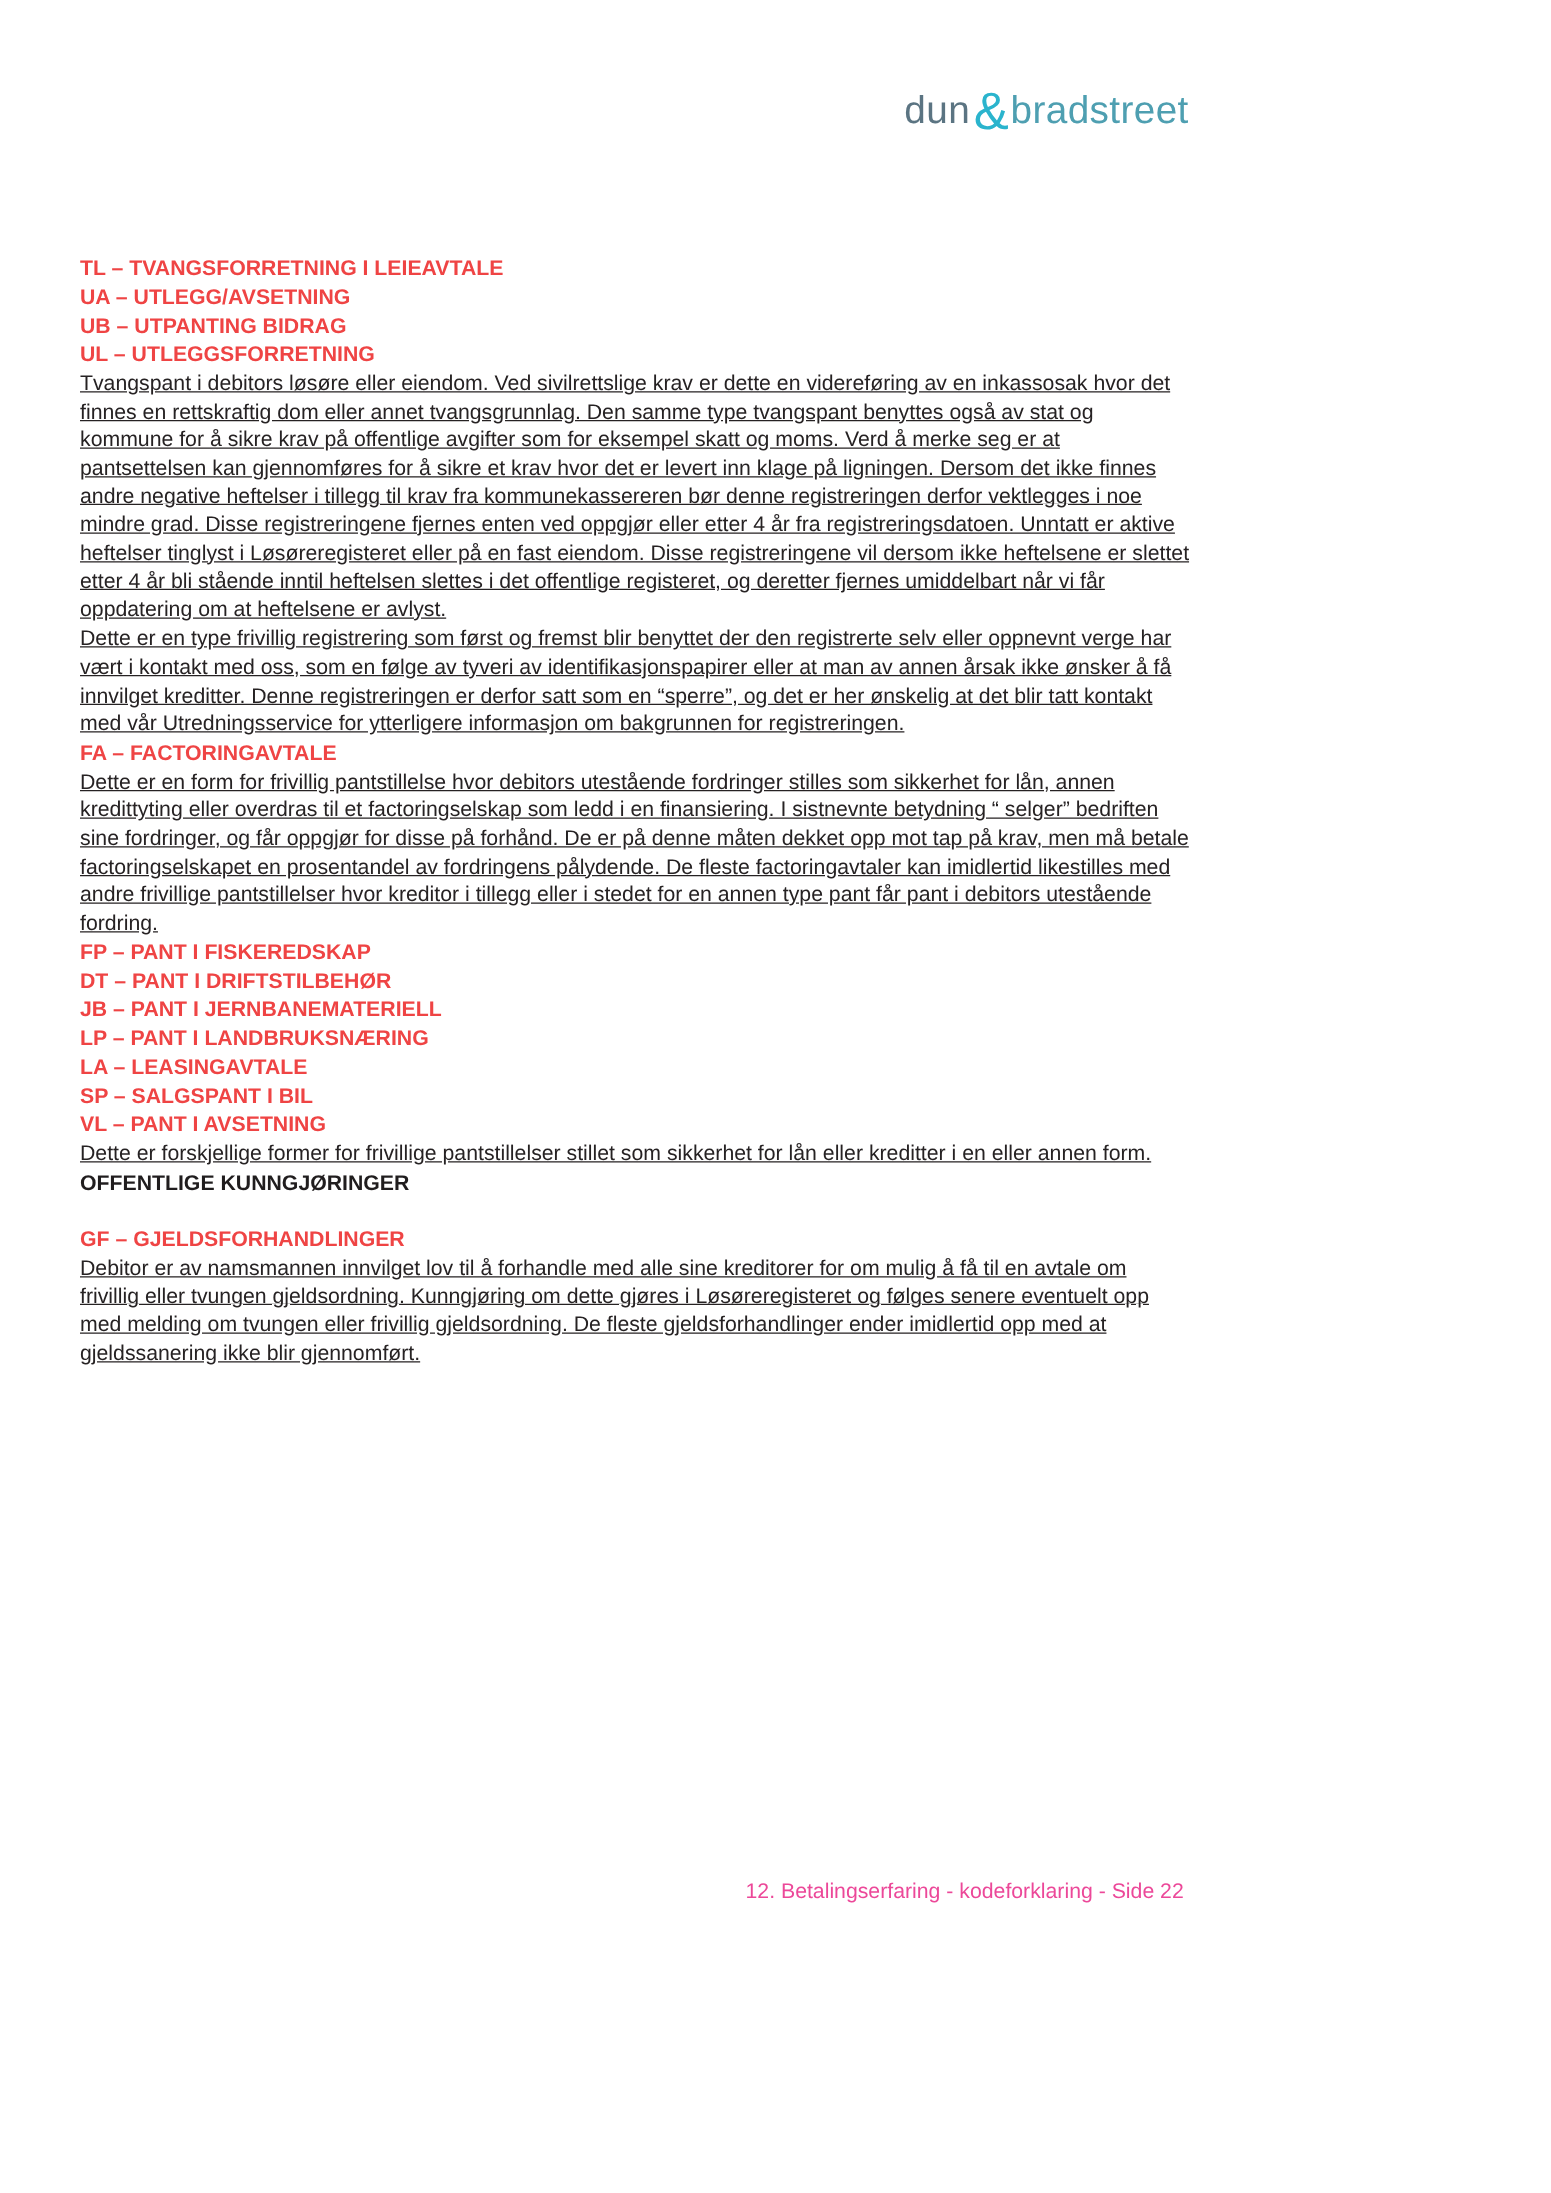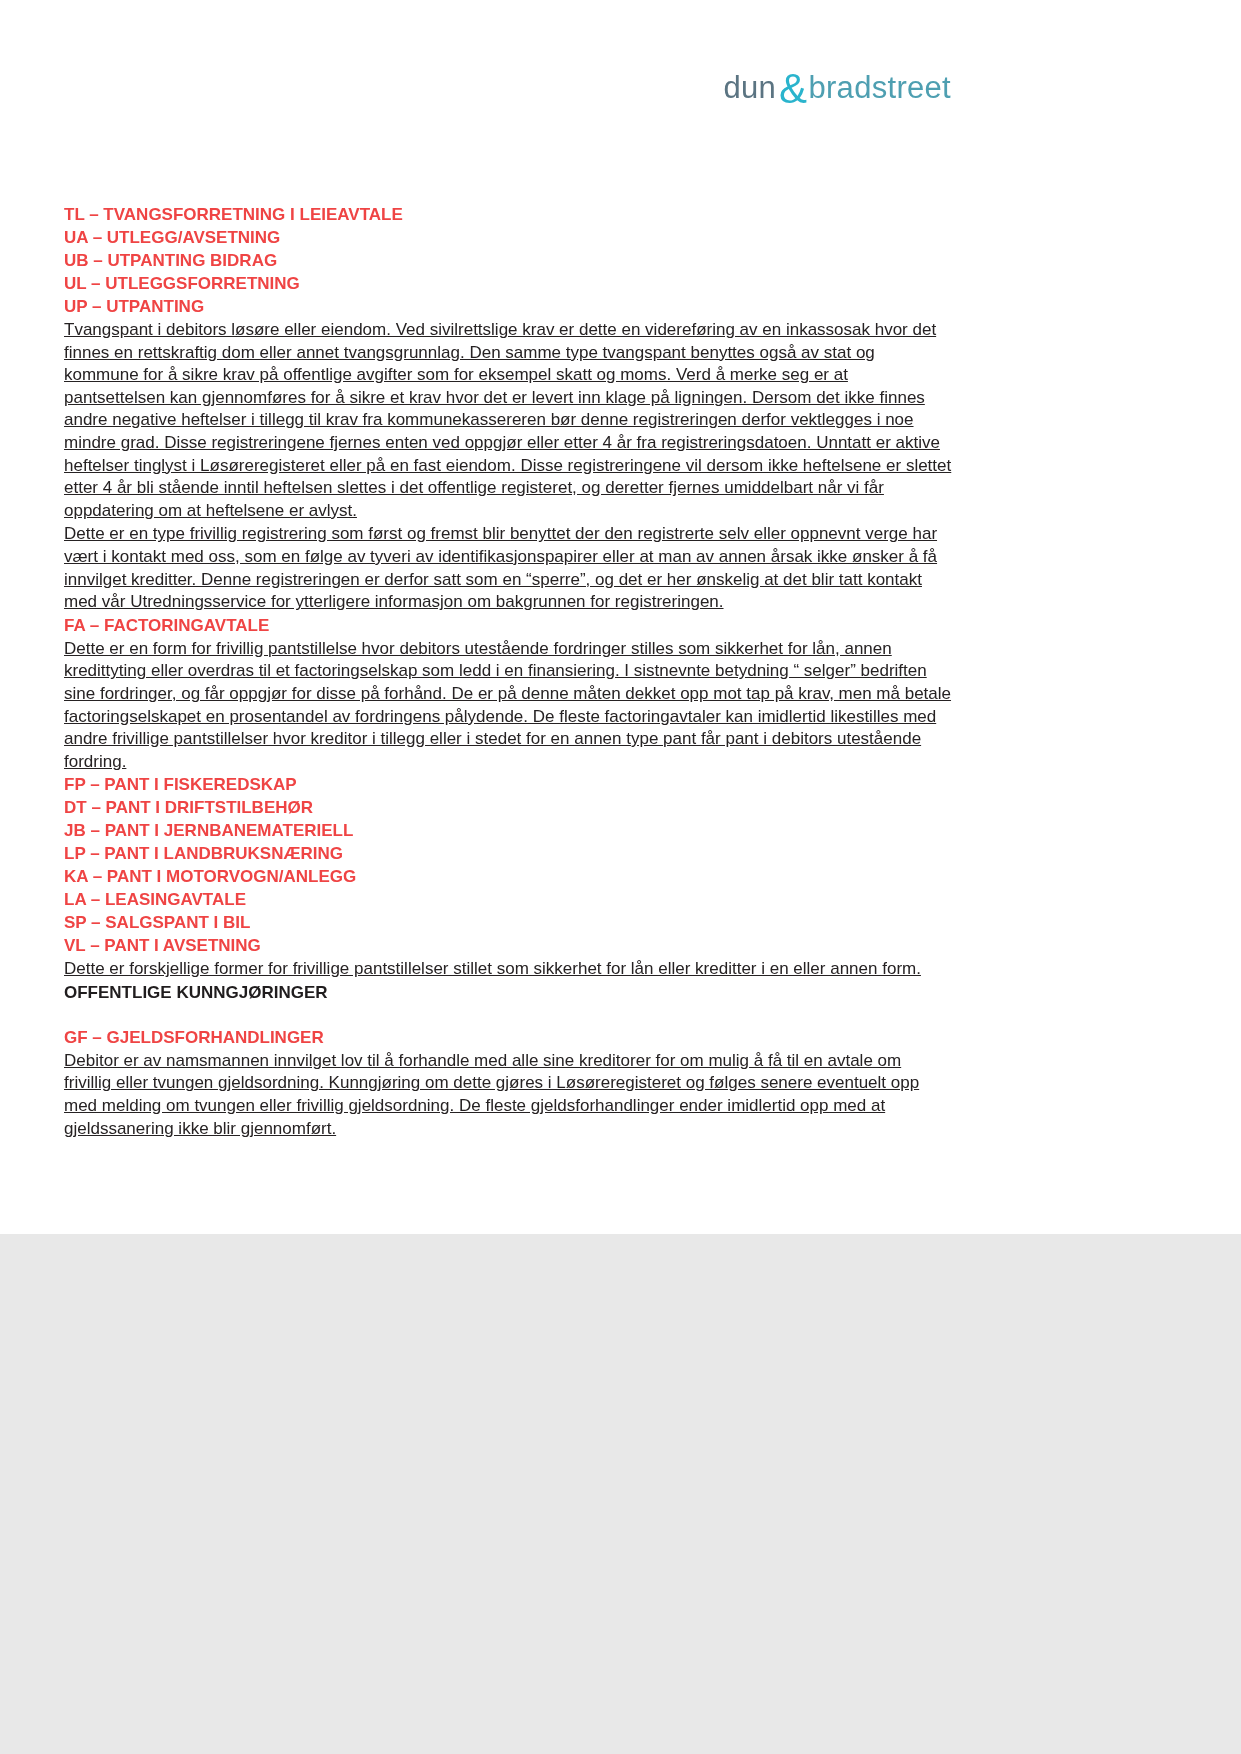--- a/index.html
+++ b/index.html
@@ -1,19 +1,19 @@
 <!DOCTYPE html>
 <html><head>
 <meta charset="utf-8">
 <style>
   html, body { margin: 0; padding: 0; background: #e8e8e8; }
   .page {
     position: relative;
     width: 1241px;
-    height: 1234px;
+    height: 1754px;
     margin: 0 auto;
     background: #ffffff;
     font-family: "Liberation Sans", sans-serif;
     color: #262223;
     overflow: hidden;
   }
 
   
   .logo {
     position: absolute;
@@ -86,36 +86,34 @@
     <span class="logo-dun">dun</span><span class="logo-amp">&amp;</span><span class="logo-bradstreet">bradstreet</span>
   </header>
 
   <main class="content">
 
     <div>
       <h3 class="code-heading">TL – TVANGSFORRETNING I LEIEAVTALE</h3>
       <h3 class="code-heading">UA – UTLEGG/AVSETNING</h3>
       <h3 class="code-heading">UB – UTPANTING BIDRAG</h3>
       <h3 class="code-heading">UL – UTLEGGSFORRETNING</h3>
-      <h3 class="code-heading">UP – UTPANTING</h3>
     </div>
     <p class="body sp-after-body1">Tvangspant i debitors løsøre eller eiendom. Ved sivilrettslige krav er dette en videreføring av en inkassosak hvor det finnes en rettskraftig dom eller annet tvangsgrunnlag. Den samme type tvangspant benyttes også av stat og kommune for å sikre krav på offentlige avgifter som for eksempel skatt og moms. Verd å merke seg er at pantsettelsen kan gjennomføres for å sikre et krav hvor det er levert inn klage på ligningen. Dersom det ikke finnes andre negative heftelser i tillegg til krav fra kommunekassereren bør denne registreringen derfor vektlegges i noe mindre grad. Disse registreringene fjernes enten ved oppgjør eller etter 4 år fra registreringsdatoen. Unntatt er aktive heftelser tinglyst i Løsøreregisteret eller på en fast eiendom. Disse registreringene vil dersom ikke heftelsene er slettet etter 4 år bli stående inntil heftelsen slettes i det offentlige registeret, og deretter fjernes umiddelbart når vi får oppdatering om at heftelsene er avlyst.</p>
 
     <p class="body sp-after-body2">Dette er en type frivillig registrering som først og fremst blir benyttet der den registrerte selv eller oppnevnt verge har vært i kontakt med oss, som en følge av tyveri av identifikasjonspapirer eller at man av annen årsak ikke ønsker å få innvilget kreditter. Denne registreringen er derfor satt som en “sperre”, og det er her ønskelig at det blir tatt kontakt med vår Utredningsservice for ytterligere informasjon om bakgrunnen for registreringen.</p>
 
 
     <h3 class="code-heading">FA – FACTORINGAVTALE</h3>
     <p class="body sp-after-body3">Dette er en form for frivillig pantstillelse hvor debitors utestående fordringer stilles som sikkerhet for lån, annen kredittyting eller overdras til et factoringselskap som ledd i en finansiering. I sistnevnte betydning “ selger” bedriften sine fordringer, og får oppgjør for disse på forhånd. De er på denne måten dekket opp mot tap på krav, men må betale factoringselskapet en prosentandel av fordringens pålydende. De fleste factoringavtaler kan imidlertid likestilles med andre frivillige pantstillelser hvor kreditor i tillegg eller i stedet for en annen type pant får pant i debitors utestående fordring.</p>
 
     <div>
       <h3 class="code-heading">FP – PANT I FISKEREDSKAP</h3>
       <h3 class="code-heading">DT – PANT I DRIFTSTILBEHØR</h3>
       <h3 class="code-heading">JB – PANT I JERNBANEMATERIELL</h3>
       <h3 class="code-heading">LP – PANT I LANDBRUKSNÆRING</h3>
-      <h3 class="code-heading">KA – PANT I MOTORVOGN/ANLEGG</h3>
       <h3 class="code-heading">LA – LEASINGAVTALE</h3>
       <h3 class="code-heading">SP – SALGSPANT I BIL</h3>
       <h3 class="code-heading">VL – PANT I AVSETNING</h3>
     </div>
     <p class="body sp-after-body4">Dette er forskjellige former for frivillige pantstillelser stillet som sikkerhet for lån eller kreditter i en eller annen form.</p>
 
     <h2 class="section-title">OFFENTLIGE KUNNGJØRINGER</h2>
 
     <h3 class="code-heading">GF – GJELDSFORHANDLINGER</h3>
     <p class="body">Debitor er av namsmannen innvilget lov til å forhandle med alle sine kreditorer for om mulig å få til en avtale om frivillig eller tvungen gjeldsordning. Kunngjøring om dette gjøres i Løsøreregisteret og følges senere eventuelt opp med melding om tvungen eller frivillig gjeldsordning. De fleste gjeldsforhandlinger ender imidlertid opp med at gjeldssanering ikke blir gjennomført.</p>

